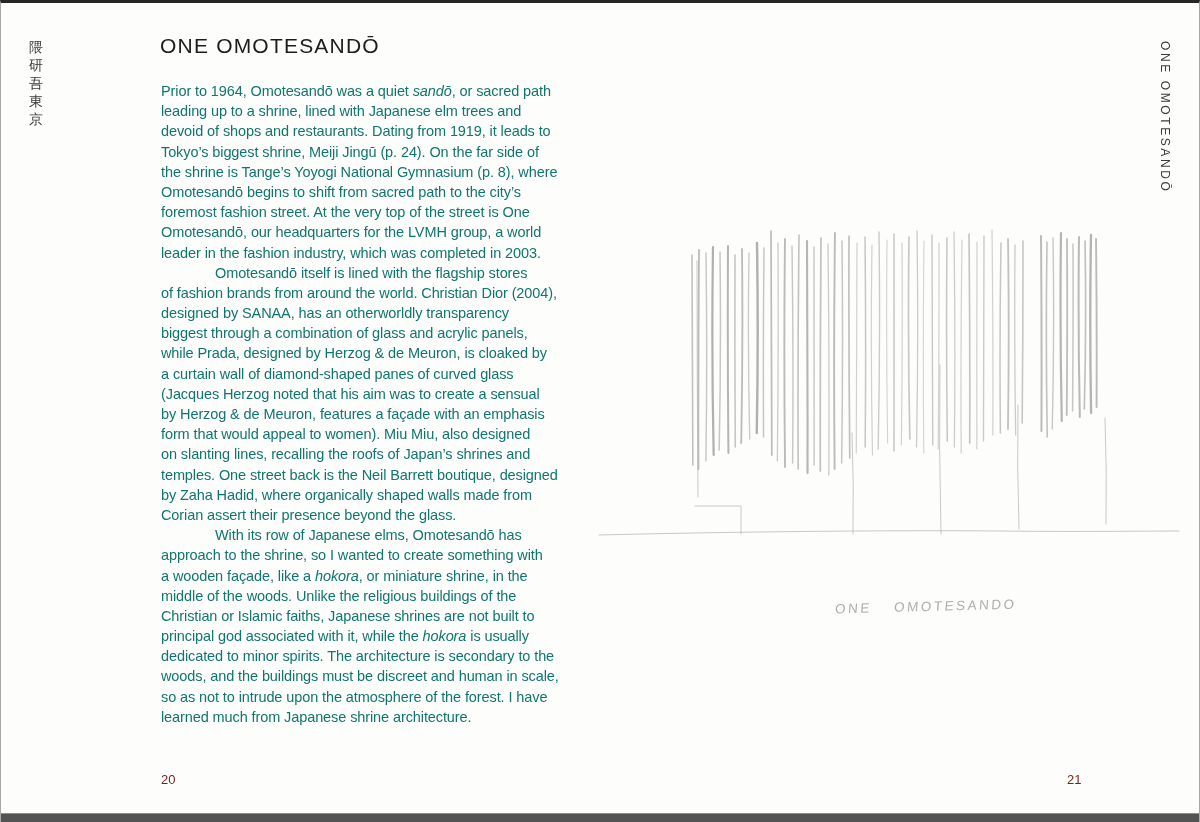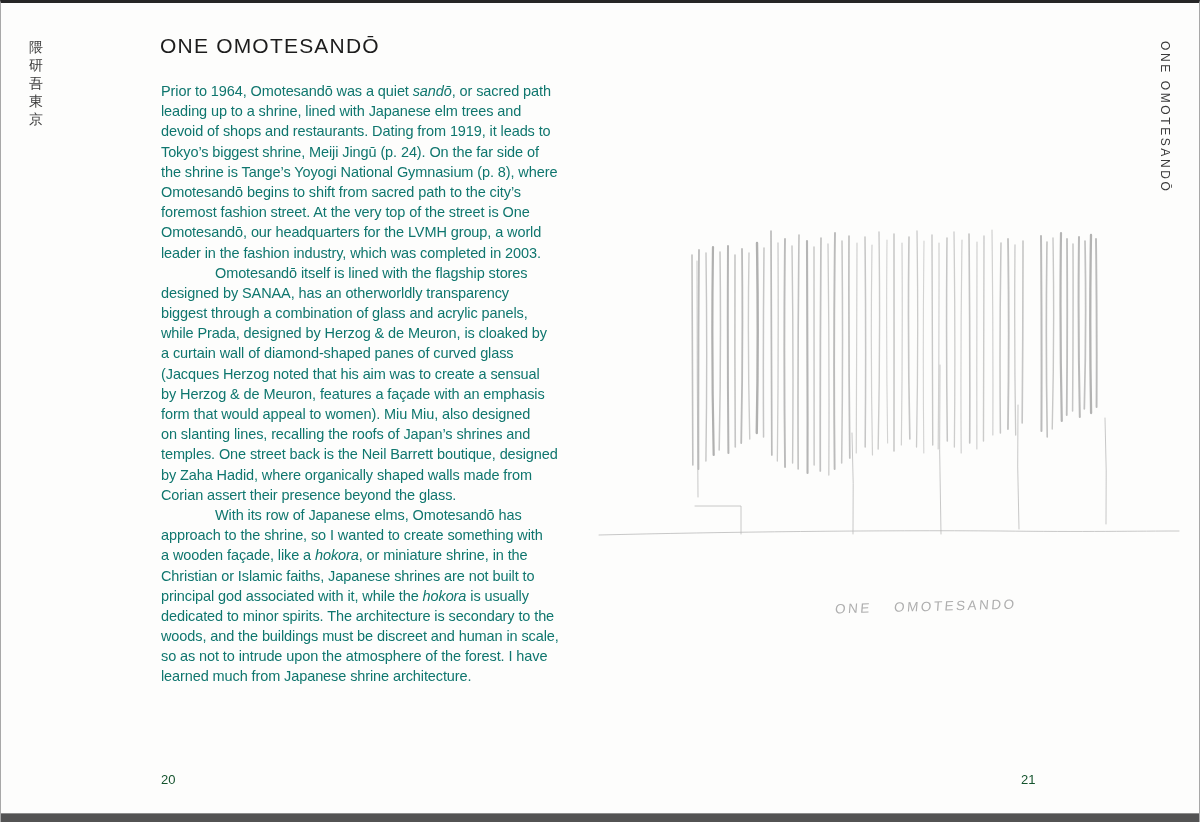--- a/index.html
+++ b/index.html
@@ -13,23 +13,23 @@
   .jp-spine div{height:18px;line-height:16px;text-align:center;width:16px;}
 
   
   .heading{position:absolute;left:159px;top:31px;font-size:21px;letter-spacing:1.2px;
            font-weight:500;color:#1c1c1c;white-space:nowrap;}
   .body-text{position:absolute;left:160px;top:78px;width:400px;color:#0f766e;
              font-size:14.5px;letter-spacing:-0.1px;}
   .body-text .line{height:20.2px;line-height:20.2px;white-space:nowrap;}
   .body-text .line.indent{padding-left:54px;}
   .body-text i{font-style:italic;}
-  .pagenum{position:absolute;top:769px;font-size:13px;color:#14532d;}
+  .pagenum{position:absolute;top:769px;font-size:13px;color:#7f1d1d;}
   .pagenum.left{left:160px;}
-  .pagenum.right{left:1020px;}
+  .pagenum.right{left:1066px;}
 
   
   .margin-head{position:absolute;left:1171px;top:38px;transform:rotate(90deg);
                transform-origin:0 0;font-size:12px;letter-spacing:2.6px;font-weight:500;
                color:#3a3a3a;white-space:nowrap;height:14px;line-height:14px;}
 
   
   .sketch{position:absolute;left:590px;top:200px;width:610px;height:420px;}
   .sketch path{fill:none;stroke:#8f8f8f;stroke-linecap:round;}
   .sketch path.thin{stroke:#b5b5b5;stroke-width:1;stroke-opacity:0.75;}
@@ -56,34 +56,36 @@
       <div class="line">Prior to 1964, Omotesandō was a quiet <i>sandō</i>, or sacred path</div>
       <div class="line">leading up to a shrine, lined with Japanese elm trees and</div>
       <div class="line">devoid of shops and restaurants. Dating from 1919, it leads to</div>
       <div class="line">Tokyo’s biggest shrine, Meiji Jingū (p. 24). On the far side of</div>
       <div class="line">the shrine is Tange’s Yoyogi National Gymnasium (p. 8), where</div>
       <div class="line">Omotesandō begins to shift from sacred path to the city’s</div>
       <div class="line">foremost fashion street. At the very top of the street is One</div>
       <div class="line">Omotesandō, our headquarters for the LVMH group, a world</div>
       <div class="line">leader in the fashion industry, which was completed in 2003.</div>
       <div class="line indent">Omotesandō itself is lined with the flagship stores</div>
+      <div class="line">of fashion brands from around the world. Christian Dior (2004),</div>
       <div class="line">designed by SANAA, has an otherworldly transparency</div>
       <div class="line">biggest through a combination of glass and acrylic panels,</div>
       <div class="line">while Prada, designed by Herzog &amp; de Meuron, is cloaked by</div>
       <div class="line">a curtain wall of diamond-shaped panes of curved glass</div>
       <div class="line">(Jacques Herzog noted that his aim was to create a sensual</div>
       <div class="line">by Herzog &amp; de Meuron, features a façade with an emphasis</div>
       <div class="line">form that would appeal to women). Miu Miu, also designed</div>
       <div class="line">on slanting lines, recalling the roofs of Japan’s shrines and</div>
       <div class="line">temples. One street back is the Neil Barrett boutique, designed</div>
       <div class="line">by Zaha Hadid, where organically shaped walls made from</div>
       <div class="line">Corian assert their presence beyond the glass.</div>
       <div class="line indent">With its row of Japanese elms, Omotesandō has</div>
       <div class="line">approach to the shrine, so I wanted to create something with</div>
       <div class="line">a wooden façade, like a <i>hokora</i>, or miniature shrine, in the</div>
+      <div class="line">middle of the woods. Unlike the religious buildings of the</div>
       <div class="line">Christian or Islamic faiths, Japanese shrines are not built to</div>
       <div class="line">principal god associated with it, while the <i>hokora</i> is usually</div>
       <div class="line">dedicated to minor spirits. The architecture is secondary to the</div>
       <div class="line">woods, and the buildings must be discreet and human in scale,</div>
       <div class="line">so as not to intrude upon the atmosphere of the forest. I have</div>
       <div class="line">learned much from Japanese shrine architecture.</div>
     </div>
 
   <div class="pagenum left">20</div>
 

